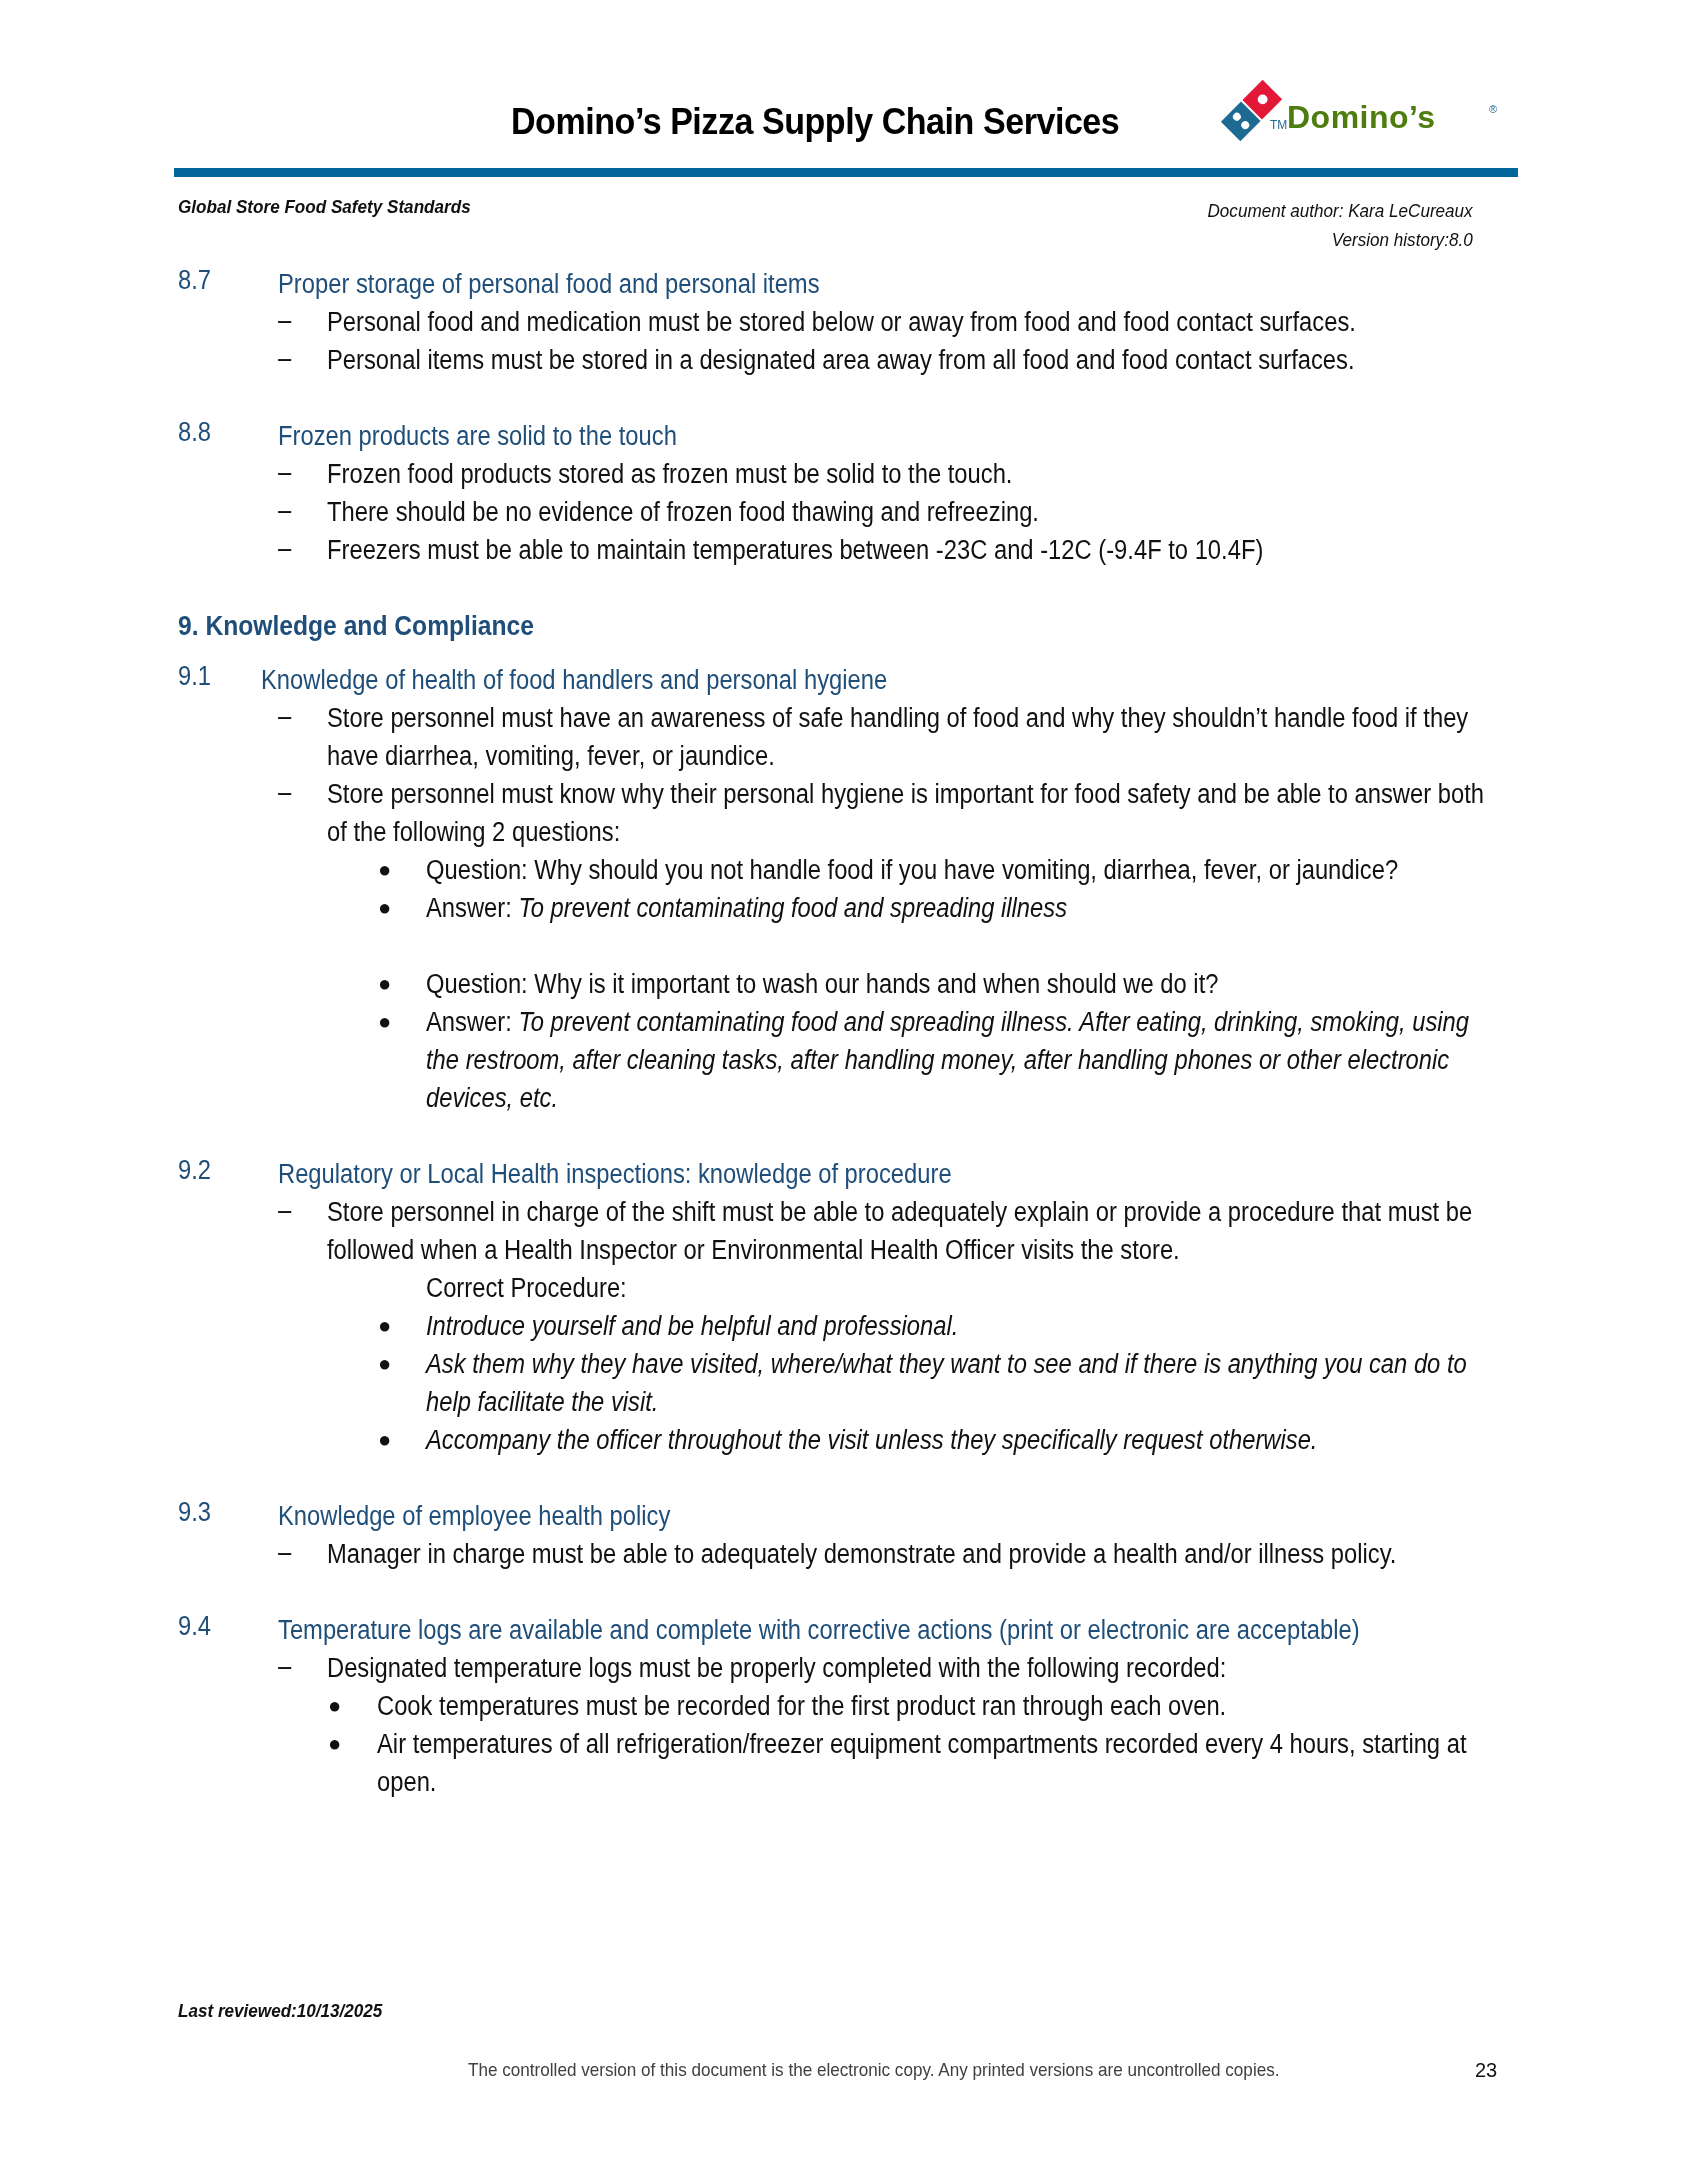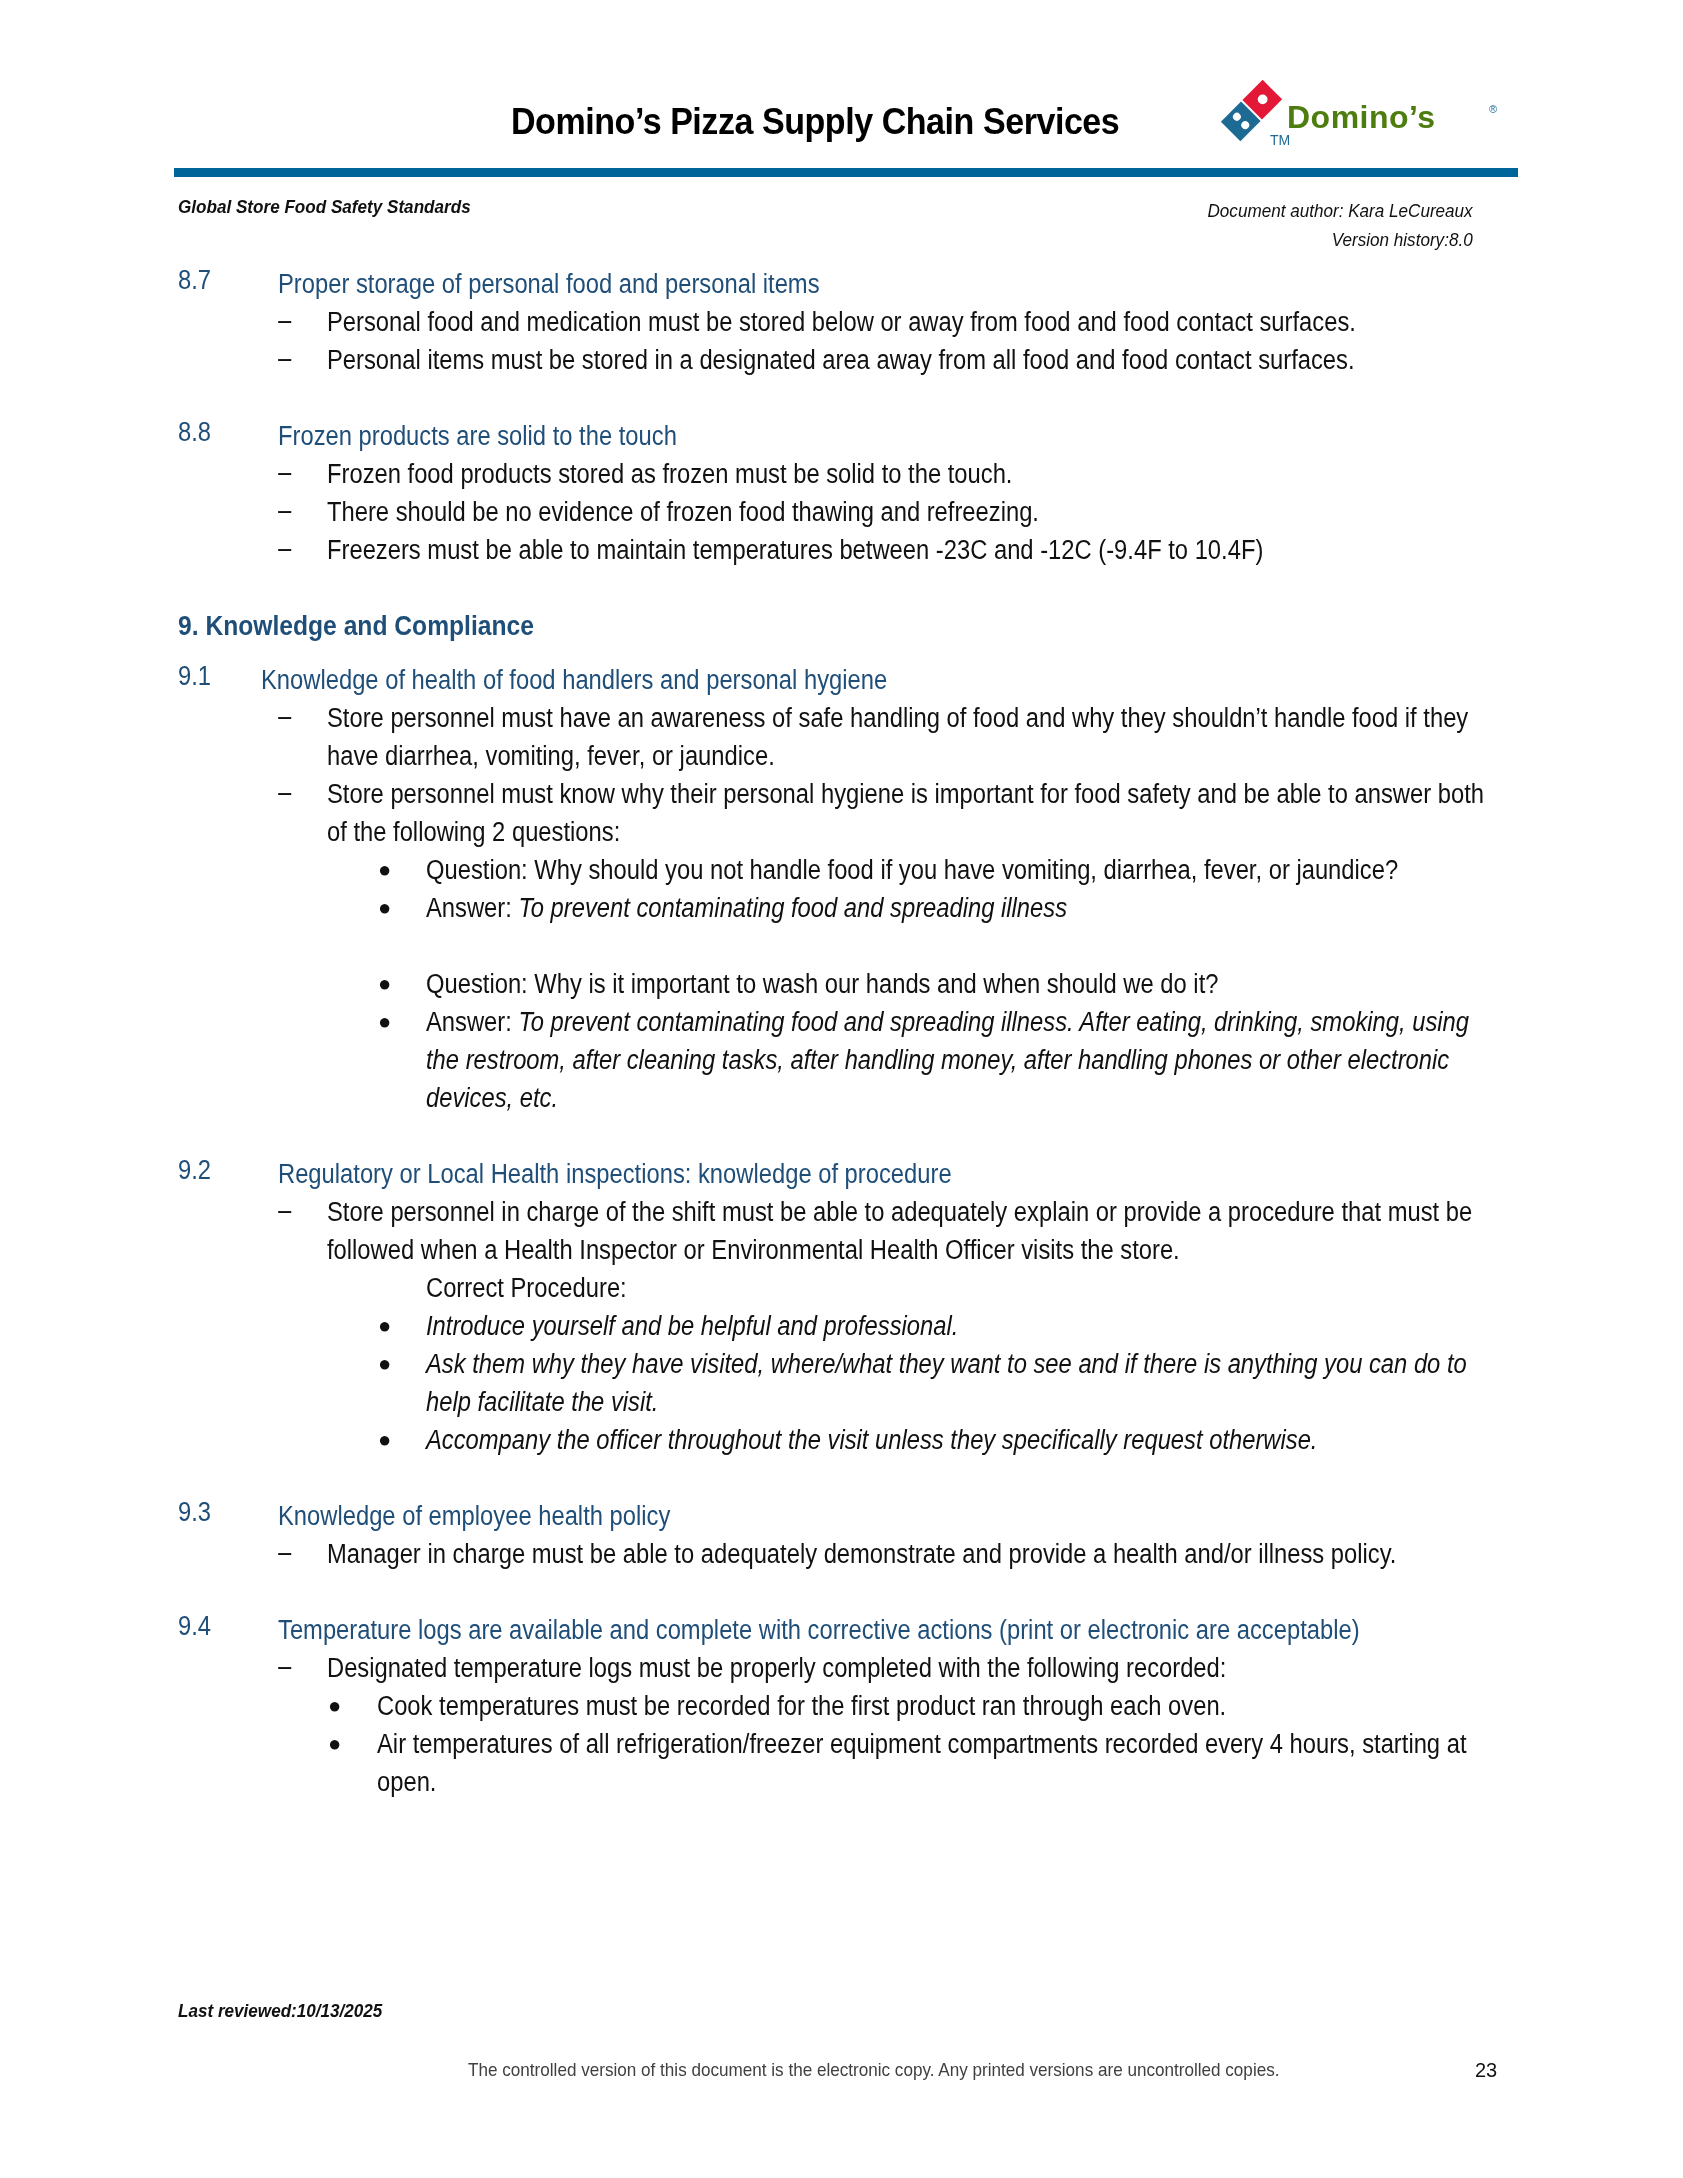--- a/index.html
+++ b/index.html
@@ -17,21 +17,21 @@
       transform: scaleX(0.92); transform-origin: left top;
     }
     .logo { position: absolute; left: 1220px; top: 79px; width: 297px; height: 69px; }
     .logo svg { position: absolute; left: 0; top: 0; }
     .logo-word {
       position: absolute; left: 67px; top: 20px;
       font-family: "Liberation Sans", sans-serif; font-weight: bold;
       font-size: 32px; color: #4d7c0f; letter-spacing: 0.5px;
     }
     .logo-reg { position: absolute; left: 269px; top: 24px; font-size: 11px; color: #1d6a93; }
-    .logo-tm { position: absolute; left: 50px; top: 53px; font-size: 14px; color: #1d6a93; }
+    .logo-tm { position: absolute; left: 50px; top: 39px; font-size: 12px; color: #1d6a93; }
     .hdr-bar { position: absolute; left: 174px; top: 168px; width: 1344px; height: 9px; background: #006699; }
 
     .sub-left {
       position: absolute; left: 178px; top: 196px; font-size: 19px;
       font-weight: bold; font-style: italic; transform: scaleX(0.9); transform-origin: left top;
     }
     .sub-right {
       position: absolute; right: 210px; top: 196px; font-size: 19px; font-style: italic;
       text-align: right; line-height: 29px; transform: scaleX(0.9); transform-origin: right top;
     }

